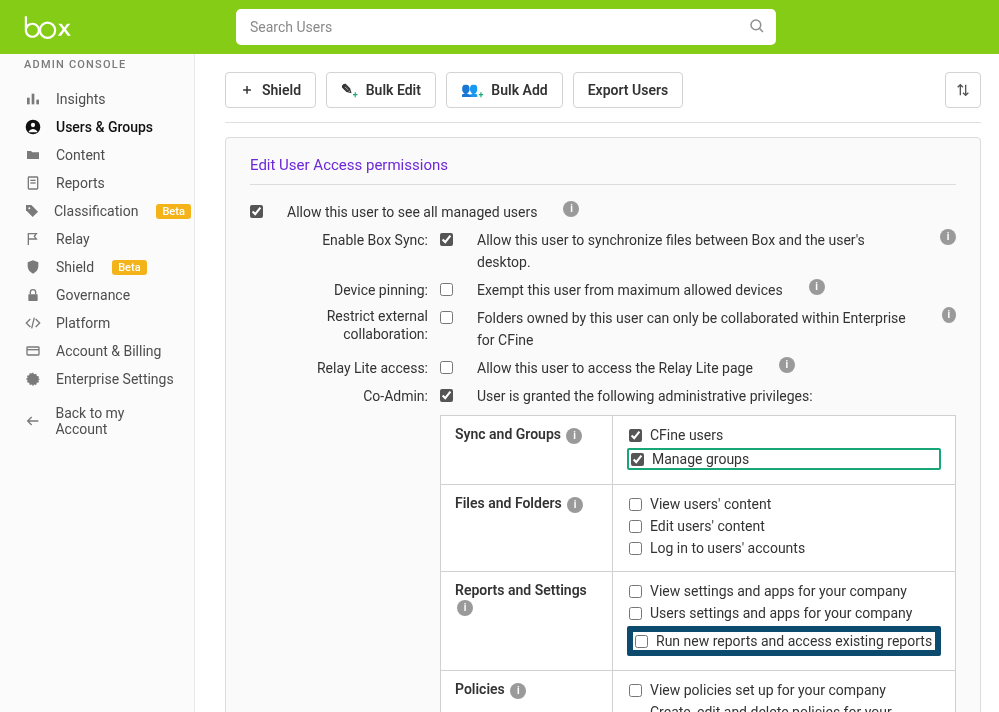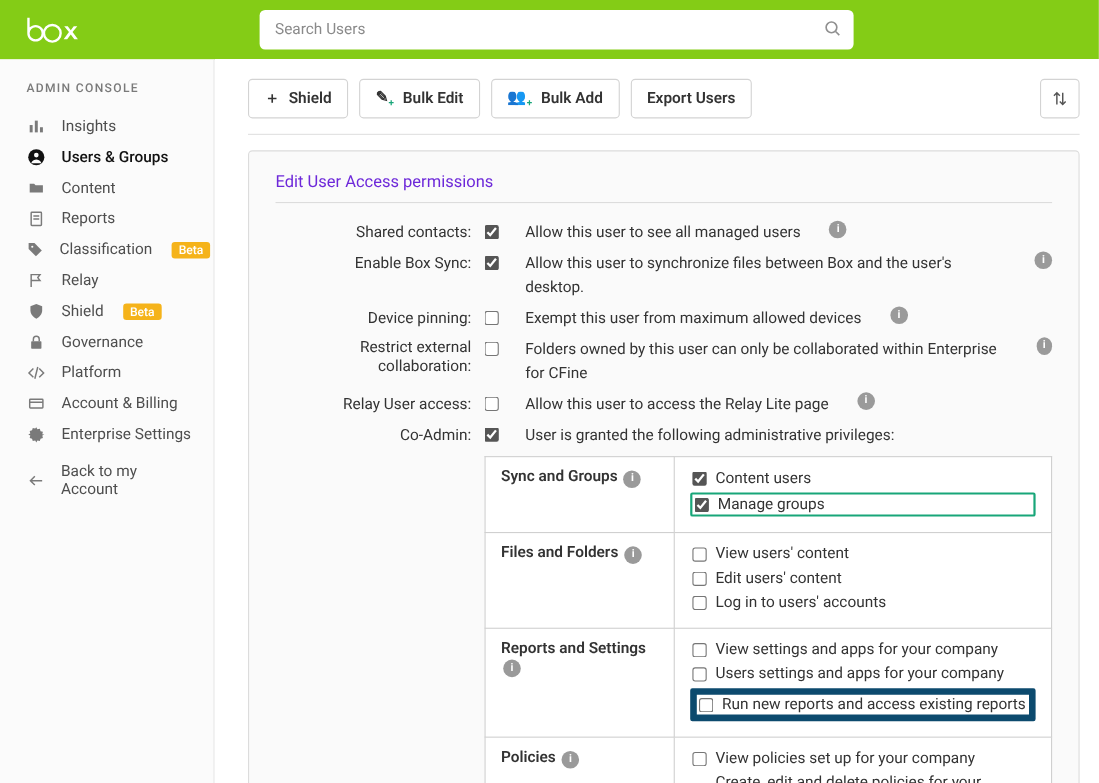--- a/index.html
+++ b/index.html
@@ -7,21 +7,21 @@
 
 .topbar { background:#84cc16; height:54px; display:flex; align-items:center; padding:0 18px; gap:160px; }
 .logo { color:#fff; font-weight:700; font-size:28px; letter-spacing:-1px; display:flex; }
 .logo svg { height:26px; }
 .search-wrap { position:relative; width:540px; }
 .search-input { width:100%; height:36px; border-radius:5px; border:none; padding:0 40px 0 14px; font-size:14px; color:#4a4a4a; background:#fff; outline:none; }
 .search-input::placeholder { color:#8a8a8a; }
 .search-ico { position:absolute; right:10px; top:8px; color:#909090; }
 
 .layout { display:flex; height:calc(712px - 54px); }
-.sidebar { width:195px; background:#fbfbfb; border-right:1px solid #e8e8e8; padding:20px 0 0 0; }
+.sidebar { width:195px; background:#fbfbfb; border-right:1px solid #e8e8e8; padding:4px 0 0 0; }
 .sb-title { font-size:11px; letter-spacing:1.2px; color:#7a7a7a; padding:0 20px 14px 24px; font-weight:500; }
 .sb-item { display:flex; align-items:center; gap:14px; height:28px; padding:0 18px 0 24px; color:#4e4e4e; cursor:pointer; font-size:14px; }
 .sb-item.active { color:#111; font-weight:500; }
 .sb-item .ic { width:18px; display:flex; justify-content:center; color:#7a7a7a; }
 .sb-item.active .ic { color:#111; }
 .badge { background:#f5b31a; color:#fff; font-size:11px; padding:1px 6px; border-radius:3px; margin-left:4px; font-weight:500; }
 .sb-sep { height:14px; }
 
 .main { flex:1; background:#fff; overflow:auto; padding:18px 0 0 0; }
 .toolbar { display:flex; gap:10px; padding:0 18px 14px 30px; align-items:center; position:relative;}
@@ -214,21 +214,20 @@
           </svg>
       </div>
     </div>
     <hr class="topline">
 
     <div class="panel">
       <h2>Edit User Access permissions</h2>
       <hr class="h2line">
 
       <div class="row">
-        <div class="label">Shared contacts:</div>
         <div class="control">
           <input type="checkbox" checked="" style="">
           <span class="txt">Allow this user to see all managed users</span>
           <i class="info-ic">i</i>
         </div>
       </div>
       <div class="row">
         <div class="label">Enable Box Sync:</div>
         <div class="control">
           <input type="checkbox" checked="" style="">
@@ -246,21 +245,21 @@
       </div>
       <div class="row">
         <div class="label" style="line-height:18px">Restrict external collaboration:</div>
         <div class="control">
           <input type="checkbox" style="">
           <span class="txt">Folders owned by this user can only be collaborated within Enterprise for CFine</span>
           <i class="info-ic">i</i>
         </div>
       </div>
       <div class="row">
-        <div class="label">Relay User access:</div>
+        <div class="label">Relay Lite access:</div>
         <div class="control">
           <input type="checkbox" style="">
           <span class="txt">Allow this user to access the Relay Lite page</span>
           <i class="info-ic">i</i>
         </div>
       </div>
       <div class="row">
         <div class="label">Co-Admin:</div>
         <div class="control">
           <input type="checkbox" checked="" style="">
@@ -268,21 +267,21 @@
         </div>
       </div>
 
       <table class="priv">
         <tbody>
             <tr>
           <td class="col1"><span>Sync and Groups</span> <i class="info-ic">i</i></td>
           <td>
             <div class="cbline">
                   <input type="checkbox" checked="" style="">
-                  <span>Content users</span>
+                  <span>CFine users</span>
                 </div>
             <div class="cbline hl-green">
                   <input type="checkbox" checked="" style="">
                   <span>Manage groups</span>
                 </div>
           </td>
         </tr>
         <tr>
           <td class="col1"><span>Files and Folders</span> <i class="info-ic">i</i></td>
           <td>

